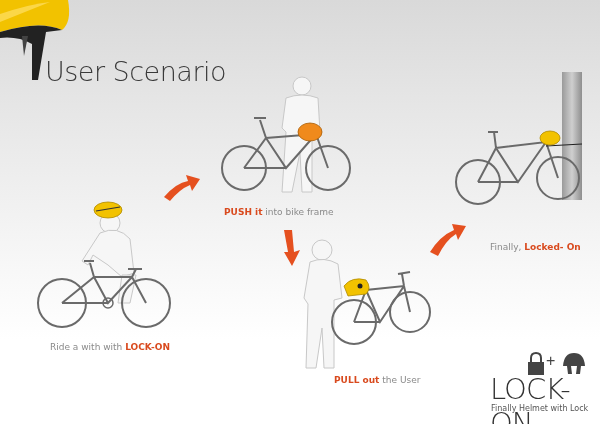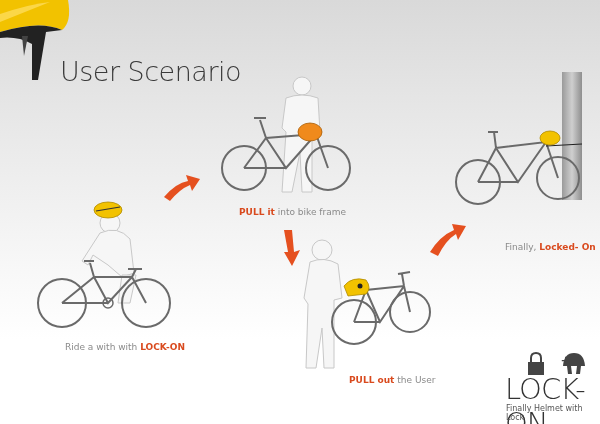--- a/index.html
+++ b/index.html
@@ -1,21 +1,21 @@
 <!DOCTYPE html>
 <html><head>
 <meta charset="utf-8">
 <style>
   html, body { margin:0; padding:0; }
   body {
     width:600px; height:424px; overflow:hidden; position:relative;
     background: linear-gradient(to bottom, #d9d9d9 0%, #e6e6e6 25%, #f4f4f4 55%, #ffffff 80%, #ffffff 100%);
     font-family: "Liberation Sans", sans-serif;
   }
-  .abs { position:absolute;margin-left:15px; }
+  .abs { position:absolute; }
   .title {
     left:45px; top:56px; font-size:27px; color:#3a3a3a;
     font-family:"DejaVu Sans", sans-serif; font-weight:300; letter-spacing:-0.5px;
   }
   .caption { font-size:9px; color:#8a8a8a; white-space:nowrap; font-family:"DejaVu Sans", sans-serif; }
   .caption .hl { color:#d94a1e; font-weight:bold; }
   .brand { left:490px; top:372px; font-size:29px; color:#333; letter-spacing:-1px; font-family:"DejaVu Sans", sans-serif; font-weight:300; }
   .brand-sub { left:491px; top:404px; font-size:8px; color:#555; font-family:"DejaVu Sans", sans-serif; }
   .plus { left:546px; top:352px; font-size:16px; color:#444; }
   svg { position:absolute; overflow:visible; }
@@ -64,21 +64,21 @@
     <path d="M66,26 Q82,20 98,26 L100,60 L92,62 L92,120 L82,120 L80,80 L72,120 L62,120 L66,60 L62,56 Z"></path>
   </g>
   <g fill="none" stroke="#6a6a6a" stroke-width="2">
     <circle cx="24" cy="96" r="22"></circle>
     <circle cx="108" cy="96" r="22"></circle>
     <path d="M24,96 L46,66 L96,62 L108,96 M46,66 L66,96 L96,62 M66,96 L24,96 M46,66 L40,48 M34,46 L46,46"></path>
   </g>
   <ellipse cx="90" cy="60" rx="12" ry="9" fill="#f08a1c" stroke="#a85a00" stroke-width="0.8"></ellipse>
 </svg>
 <div class="abs caption" style="left:224px;top:207px">
-  <span class="hl">PULL it</span><span> into bike frame</span>
+  <span class="hl">PUSH it</span><span> into bike frame</span>
 </div>
 
 <svg width="24" height="40" style="left:280px;top:228px">
   <path d="M4,2 L12,2 L14,24 L20,22 L12,38 L4,24 L8,24 Z" fill="#e5501f"></path>
 </svg>
 
 <svg width="140" height="140" style="left:300px;top:238px">
   <g fill="#f6f6f6" stroke="#c8c8c8" stroke-width="1">
     <circle cx="22" cy="12" r="10"></circle>
     <path d="M10,24 Q24,18 38,26 L42,60 L34,62 L34,130 L24,130 L22,90 L16,130 L6,130 L8,66 L4,60 Z"></path>

